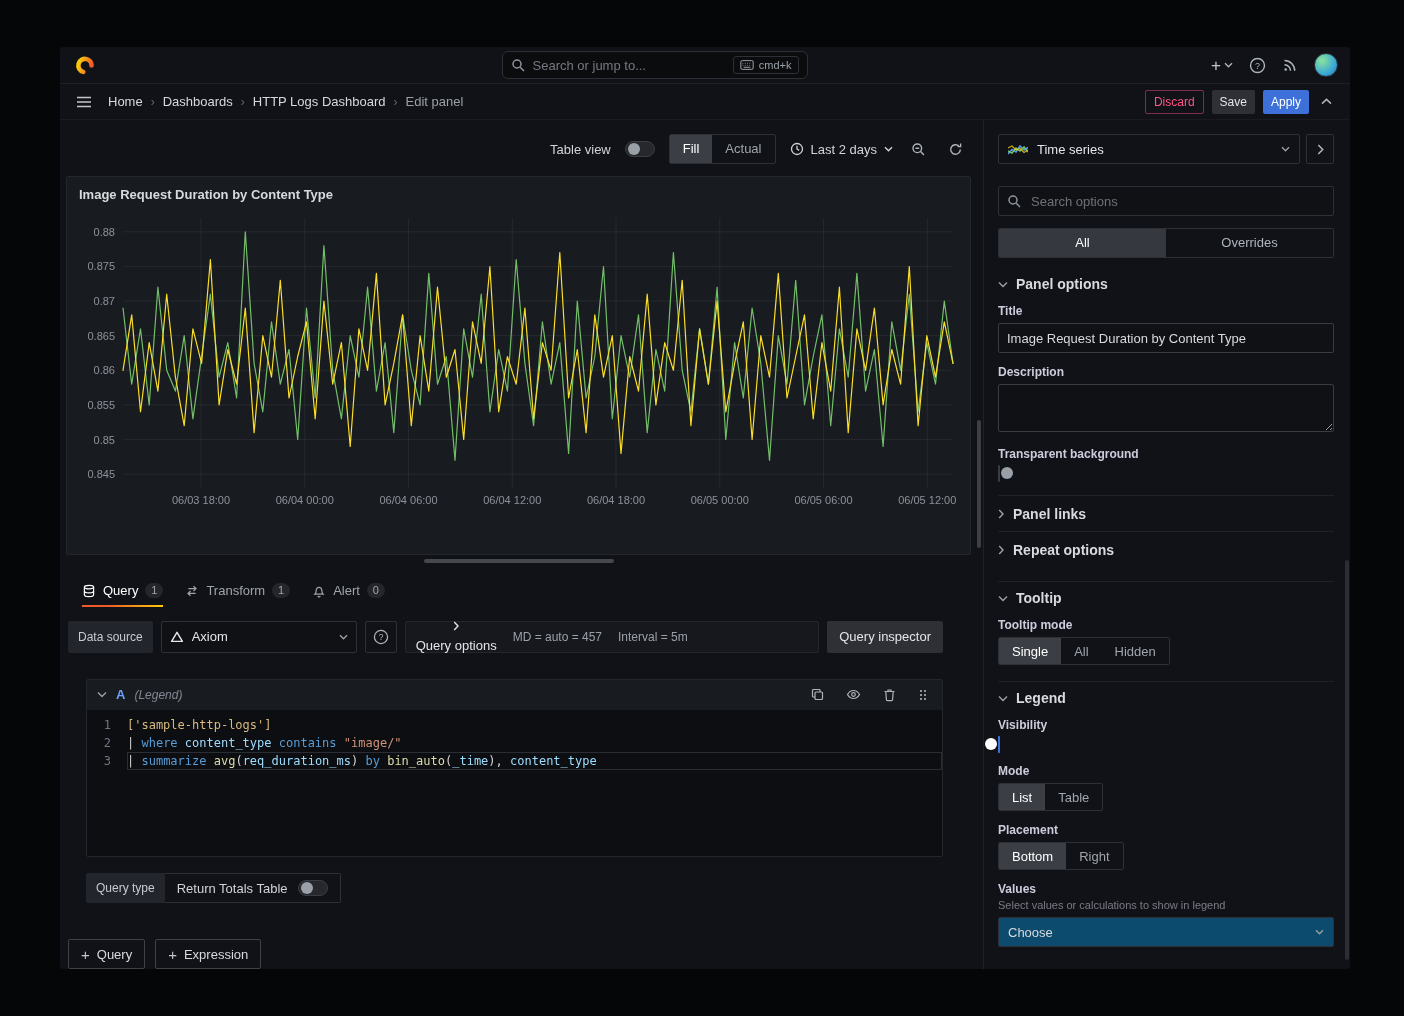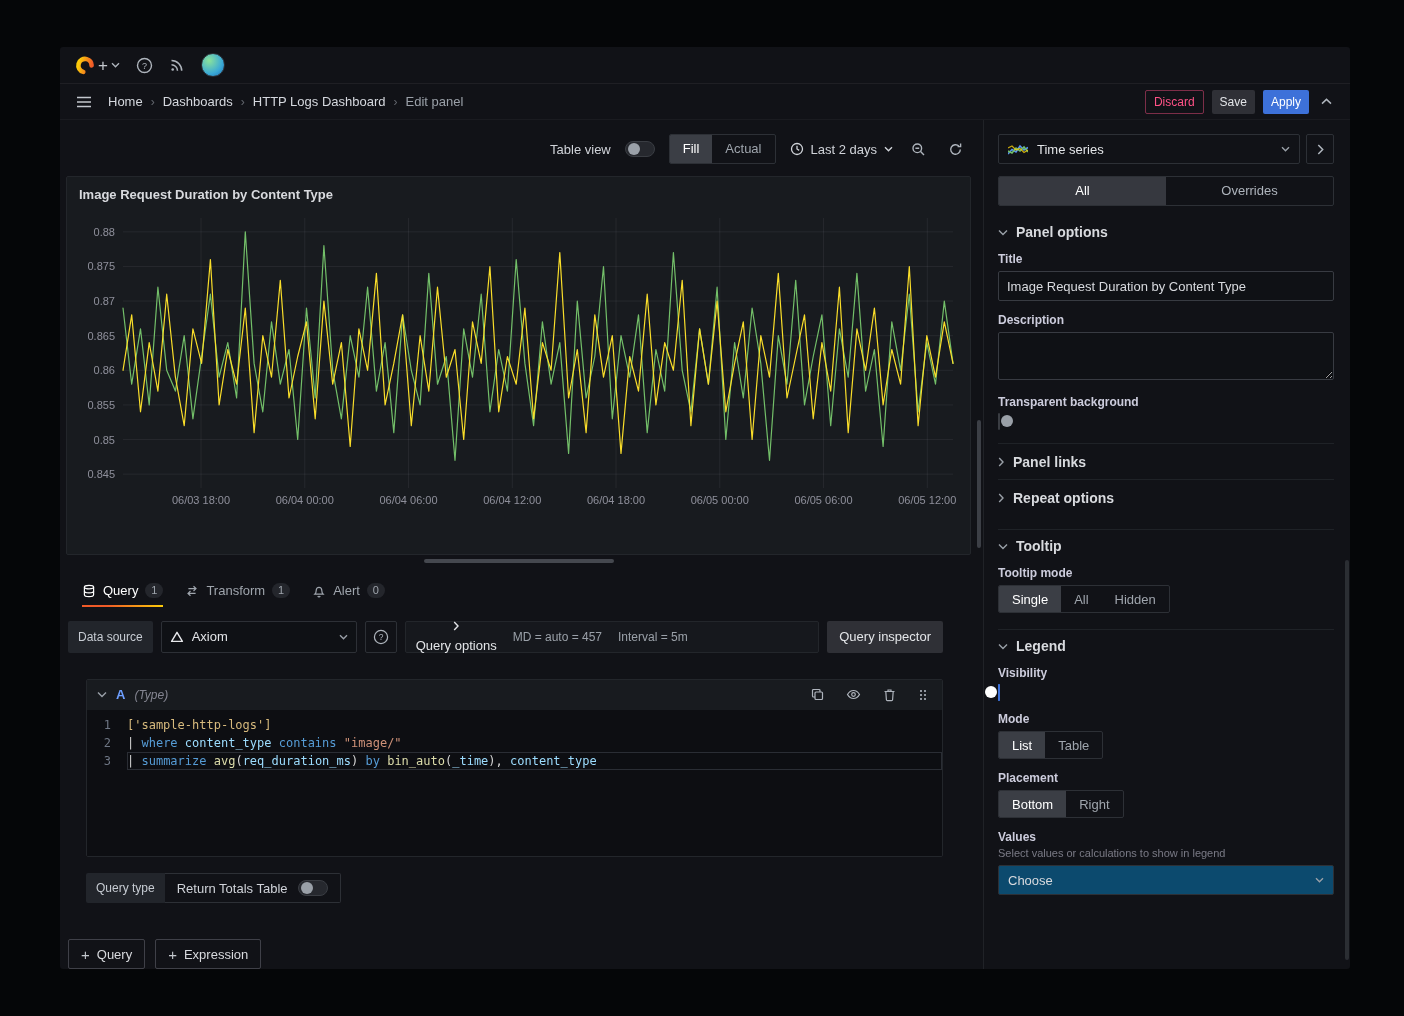--- a/index.html
+++ b/index.html
@@ -208,20 +208,36 @@
     <div class="logo">
       <svg width="22" height="22" viewBox="0 0 22 22">
         <defs>
           <linearGradient id="glg" x1="0" y1="1" x2="0" y2="0">
             <stop offset="0" stop-color="#fbca0a"></stop>
               <stop offset="1" stop-color="#f05a28"></stop>
           </linearGradient>
         </defs>
         <circle cx="11" cy="11.5" r="6.6" fill="none" stroke="url(#glg)" stroke-width="4.6" stroke-dasharray="29 13" stroke-linecap="round" transform="rotate(105 11 11.5)"></circle>
       </svg>
+    </div>
+    <div class="topbar-center">
+      <div class="searchbox">
+        <svg width="14" height="14" viewBox="0 0 14 14" fill="none" stroke="currentColor" stroke-width="1.5">
+          <circle cx="6" cy="6" r="4"></circle>
+            <path d="M9.2 9.2 13 13"></path>
+        </svg>
+        <span class="ph">Search or jump to...</span>
+        <span class="kbd">
+          <svg width="14" height="10" viewBox="0 0 15 11" fill="none" stroke="currentColor" stroke-width="1.1">
+            <rect x="0.7" y="0.7" width="13.6" height="9.6" rx="1.5"></rect>
+            <path d="M3 3.6h.01M5.5 3.6h.01M8 3.6h.01M10.6 3.6h.01M3 5.8h.01M5.5 5.8h.01M8 5.8h.01M10.6 5.8h.01M4.2 8h6.6" stroke-linecap="round"></path>
+          </svg>
+          <span>cmd+k</span>
+        </span>
+      </div>
     </div>
     <div class="topbar-right">
       <span class="tb-btn">
         <span class="plus-glyph">+</span>
         <svg width="9" height="6" viewBox="0 0 9 6">
             <path d="M1 1.3 4.5 4.7 8 1.3" stroke="currentColor" fill="none" stroke-width="1.4"></path>
           </svg>
       </span>
       <span class="tb-btn">
         <svg width="17" height="17" viewBox="0 0 17 17" fill="none">
@@ -407,21 +423,21 @@
         </span>
         <button class="btn btn-secondary btn-inspector">Query inspector</button>
       </div>
 
       <div class="qcard">
         <div class="qcard-header">
           <svg class="chev" width="10" height="7" viewBox="0 0 10 7">
               <path d="M1 1.4 5 5.4 9 1.4" stroke="currentColor" fill="none" stroke-width="1.4"></path>
             </svg>
           <span class="ref-id">A</span>
-          <span class="ref-hint">(Type)</span>
+          <span class="ref-hint">(Legend)</span>
           <span class="qcard-icons">
             <span class="icon-btn">
               <svg width="13" height="13" viewBox="0 0 13 13" fill="none" stroke="currentColor" stroke-width="1.2">
                 <rect x="4" y="4" width="7.5" height="7.5" rx="1"></rect>
                 <path d="M9 4V2.5a1 1 0 0 0-1-1H2.5a1 1 0 0 0-1 1V8a1 1 0 0 0 1 1H4"></path>
               </svg>
             </span>
             <span class="icon-btn">
               <svg width="15" height="15" viewBox="0 0 15 15" fill="none" stroke="currentColor" stroke-width="1.2">
                 <path d="M1.5 7.5s2.3-4 6-4 6 4 6 4-2.3 4-6 4-6-4-6-4Z"></path>
@@ -497,20 +513,27 @@
               <path d="M1 1.3 4.5 4.7 8 1.3" stroke="currentColor" fill="none" stroke-width="1.4"></path>
             </svg>
         </span>
         <span class="collapse-btn">
           <svg width="7" height="11" viewBox="0 0 7 11">
               <path d="M1.3 1 5.7 5.5 1.3 10" stroke="currentColor" fill="none" stroke-width="1.5"></path>
             </svg>
         </span>
       </div>
 
+      <div class="opt-search">
+        <svg width="14" height="14" viewBox="0 0 14 14" fill="none" stroke="currentColor" stroke-width="1.5">
+          <circle cx="6" cy="6" r="4"></circle>
+            <path d="M9.2 9.2 13 13"></path>
+        </svg>
+        <input type="text" placeholder="Search options" style="">
+      </div>
 
       <div class="opt-tabs">
         <span class="opt-tab active">All</span>
         <span class="opt-tab">Overrides</span>
       </div>
 
       
       <div class="section-header">
         <svg class="chev" width="10" height="7" viewBox="0 0 10 7">
             <path d="M1 1.4 5 5.4 9 1.4" stroke="currentColor" fill="none" stroke-width="1.4"></path>

